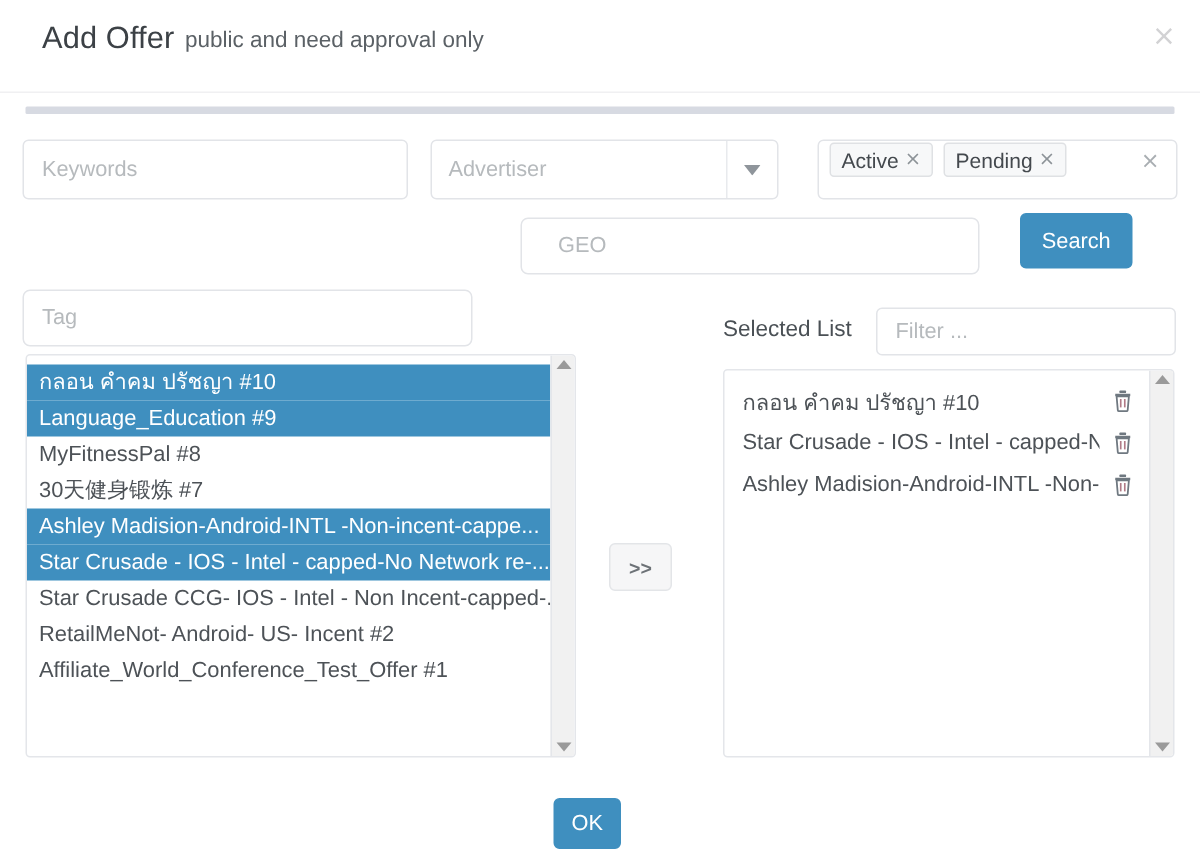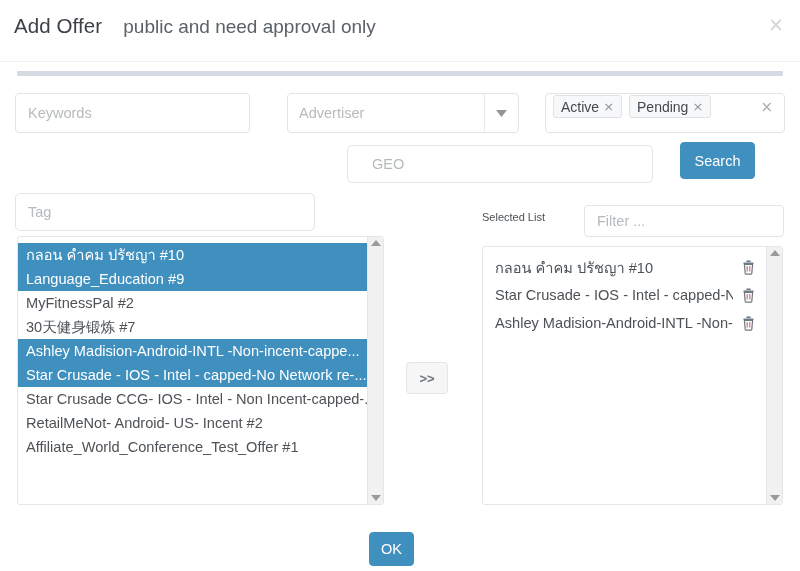--- a/index.html
+++ b/index.html
@@ -13,25 +13,25 @@
   }
 
   .dialog { position: relative; width: 800px; height: 571px; background: #fff; }
 
   
   .header {
     position: absolute; left: 0; top: 0; width: 800px; height: 62px;
     border-bottom: 1px solid #f0f0f2;
   }
   .title-wrap {
-    position: absolute; left: 14px; top: 14px;
-    display: flex; align-items: flex-end; gap: 21px;
+    position: absolute; left: 28px; top: 14px;
+    display: flex; align-items: center; gap: 7px;
   }
   .title { font-size: 20.5px; font-weight: 400; color: #3c4146; letter-spacing: .1px; }
-  .subtitle { font-size: 19px; font-weight: 400; color: #5b6166; }
+  .subtitle { font-size: 15px; font-weight: 400; color: #5b6166; }
   .close-x {
     position: absolute; right: 13px; top: 13px;
     width: 22px; height: 22px; line-height: 22px; text-align: center;
     font-size: 19px; color: #d2d2d4; cursor: pointer; user-select: none;
     font-family: "DejaVu Sans", sans-serif;
   }
 
   
   .divider-bar {
     position: absolute; left: 17px; top: 71px; width: 766px; height: 5px;
@@ -41,21 +41,21 @@
   
   .filters { position: absolute; left: 0; top: 93px; width: 800px; }
 
   .inp {
     border: 1px solid #e2e4e8; border-radius: 4px; background: #fff;
     font-family: "Liberation Sans", sans-serif; font-size: 14.5px;
     color: #4a5055; padding: 0 12px; outline: none;
   }
   .inp::placeholder { color: #b6babd; }
 
-  #keywords-input { position: absolute; left: 15px; top: 0; width: 235px; height: 40px; }
+  #keywords-input { position: absolute; left: 15px; top: 0; width: 257px; height: 40px; }
 
   .advertiser-wrap {
     position: absolute; left: 287px; top: 0; width: 232px; height: 40px;
     border: 1px solid #e2e4e8; border-radius: 4px; background: #fff;
     display: flex; align-items: stretch;
   }
   .advertiser-label {
     flex: 1; display: flex; align-items: center; padding-left: 11px;
     font-size: 14.5px; color: #b6babd;
   }
@@ -87,21 +87,21 @@
 
   .btn-primary {
     background: #3f8fbf; border: 1px solid #3f8fbf; border-radius: 4px;
     color: #fff; font-family: "Liberation Sans", sans-serif; font-size: 14.5px;
     cursor: pointer; padding: 0;
   }
   #search-button { position: absolute; left: 680px; top: 49px; width: 75px; height: 37px; }
 
   
   .sel-header { position: absolute; left: 482px; top: 205px; }
-  .sel-title { font-size: 11px; color: #4a5055; position: absolute; left: 0; top: 6px; white-space: nowrap; }
+  .sel-title { font-size: 15px; color: #4a5055; position: absolute; left: 0; top: 6px; white-space: nowrap; }
   #filter-input {
     position: absolute; left: 102px; top: 0; width: 200px; height: 32px;
     font-size: 14.5px; border-radius: 4px;
   }
 
   
   .listbox {
     position: absolute; background: #fff;
     border: 1px solid #e4e6ea; border-radius: 3px;
     overflow: hidden; display: flex;
@@ -200,21 +200,21 @@
 
   <div class="sel-header">
     <div class="sel-title">Selected List</div>
     <input class="inp" id="filter-input" type="text" placeholder="Filter ..." style="">
   </div>
 
   <div class="listbox" id="available-list">
     <div class="list-inner" id="available-items">
         <div class="opt sel">กลอน คำคม ปรัชญา #10</div>
         <div class="opt sel">Language_Education #9</div>
-        <div class="opt">MyFitnessPal #2</div>
+        <div class="opt">MyFitnessPal #8</div>
         <div class="opt">30天健身锻炼 #7</div>
         <div class="opt sel">Ashley Madision-Android-INTL -Non-incent-cappe...</div>
         <div class="opt sel">Star Crusade - IOS - Intel - capped-No Network re-...</div>
         <div class="opt">Star Crusade CCG- IOS - Intel - Non Incent-capped-...</div>
         <div class="opt">RetailMeNot- Android- US- Incent #2</div>
         <div class="opt">Affiliate_World_Conference_Test_Offer #1</div>
       </div>
     <div class="sbar">
       <div class="arrow up"></div>
       <div class="arrow down"></div>

